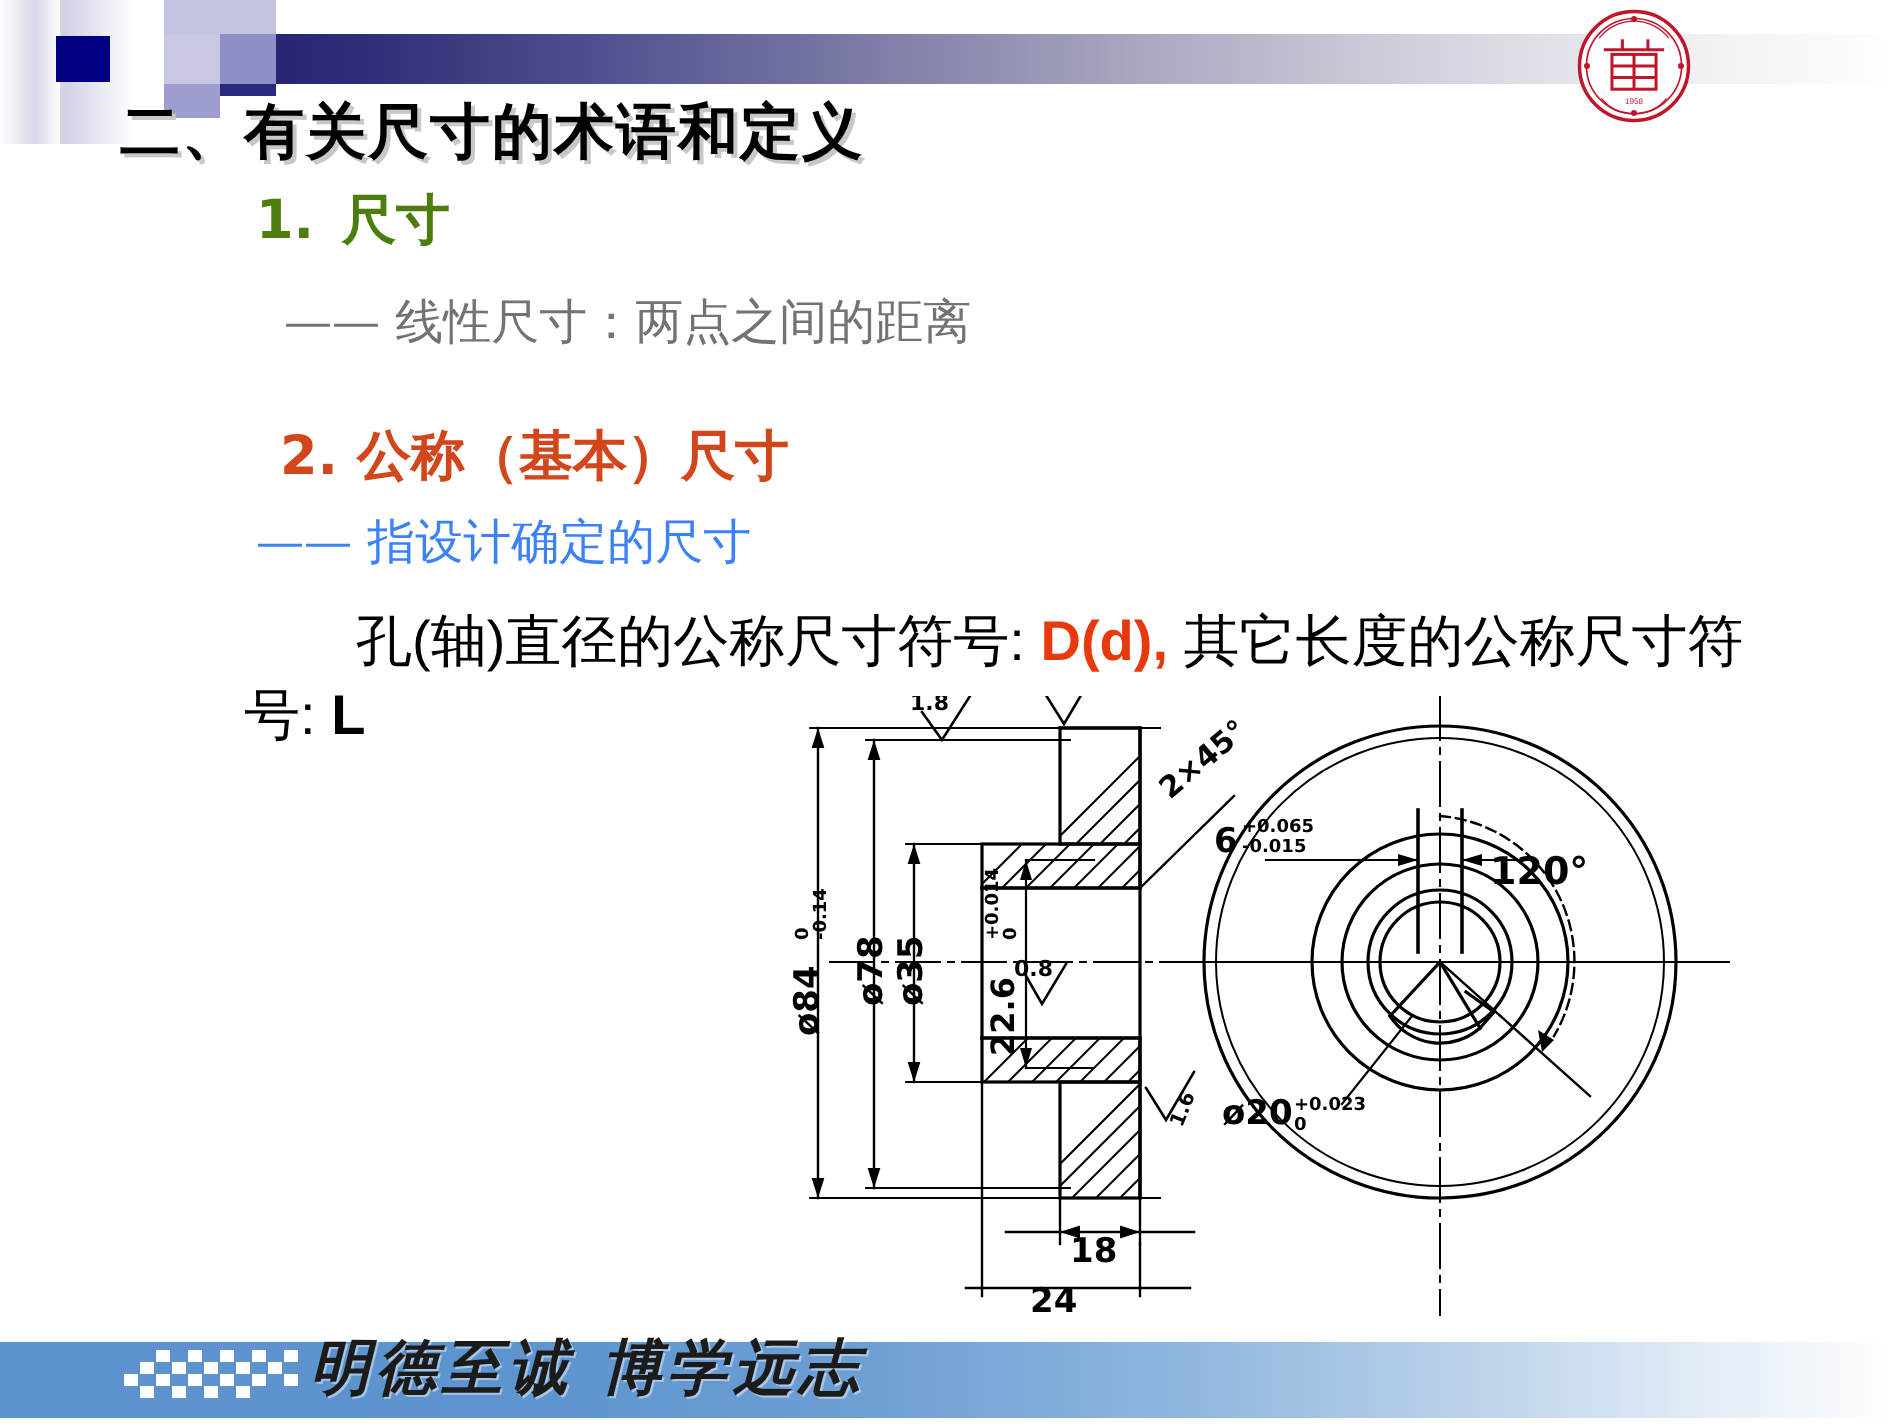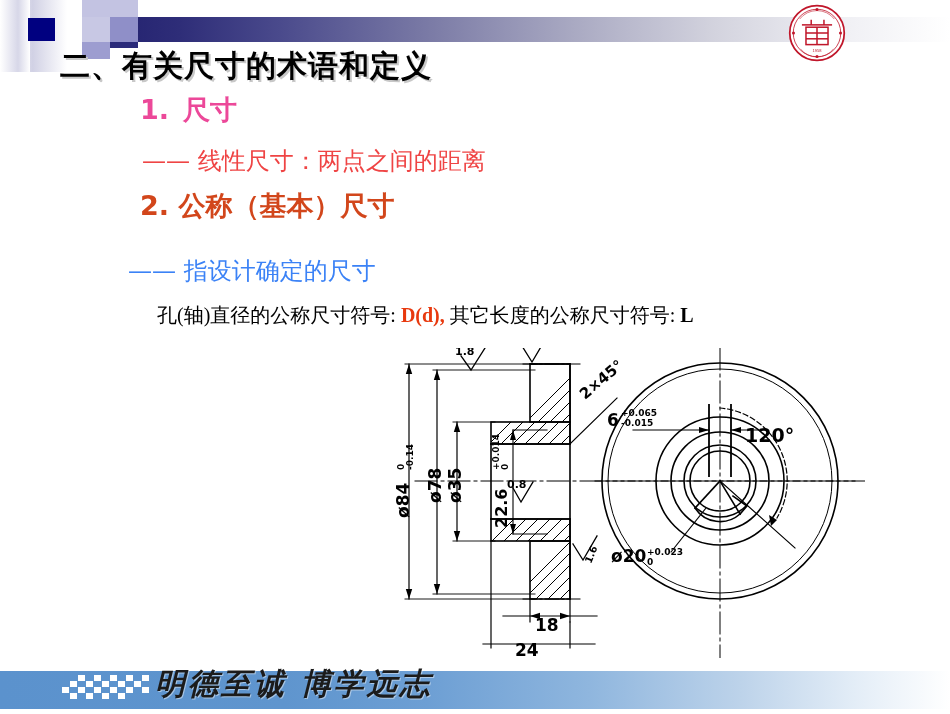--- a/index.html
+++ b/index.html
@@ -50,46 +50,46 @@
 
   
   .t-title {
     position:absolute; left:60px; top:46px;
     font-size: 30px; font-weight: bold; color:#000;
     letter-spacing: 1px;
     font-family: "DejaVu Sans", "Liberation Sans", sans-serif;
     text-shadow: 2px 2px 0 #c8c8c8;
   }
   .t-item1 {
-    position:absolute; left:140px; top:92px;
-    font-size: 27px; font-weight: bold; color:#ec4899;
+    position:absolute; left:128px; top:92px;
+    font-size: 27px; font-weight: bold; color:#4d7c0f;
     font-family: "DejaVu Sans", "Liberation Sans", sans-serif;
   }
   .t-item1 .num { margin-right: 14px; }
   .t-sub1 {
     position:absolute; left:142px; top:145px;
-    font-size: 24px; color:#ef4444;
+    font-size: 24px; color:#737373;
     font-family: "DejaVu Serif", "Liberation Serif", serif;
   }
   .t-item2 {
-    position:absolute; left:140px; top:188px;
+    position:absolute; left:140px; top:210px;
     font-size: 27px; font-weight: bold; color:#d2461b;
     font-family: "DejaVu Sans", "Liberation Sans", sans-serif;
     text-align: center;
   }
   .t-sub2 {
     position:absolute; left:128px; top:255px;
     font-size: 24px; color:#3b82f6;
     font-family: "DejaVu Serif", "Liberation Serif", serif;
   }
   .t-para {
-    position:absolute; left:101px; top:302px;
+    position:absolute; left:122px; top:302px;
     width: 760px;
-    font-size: 20px; color:#000; line-height: 1.33;
-    font-family: Liberation Serif, serif;
+    font-size: 28px; color:#000; line-height: 1.33;
+    font-family: Liberation Sans, sans-serif;
     text-indent: 56px;
   }
   .t-para .sym { color:#e8390e; font-weight:bold; }
   .t-para .sym2 { font-weight:bold; }
 
   
   .drawing {
     position:absolute; left:395px; top:348px;
     width: 470px; height: 310px;
   }

